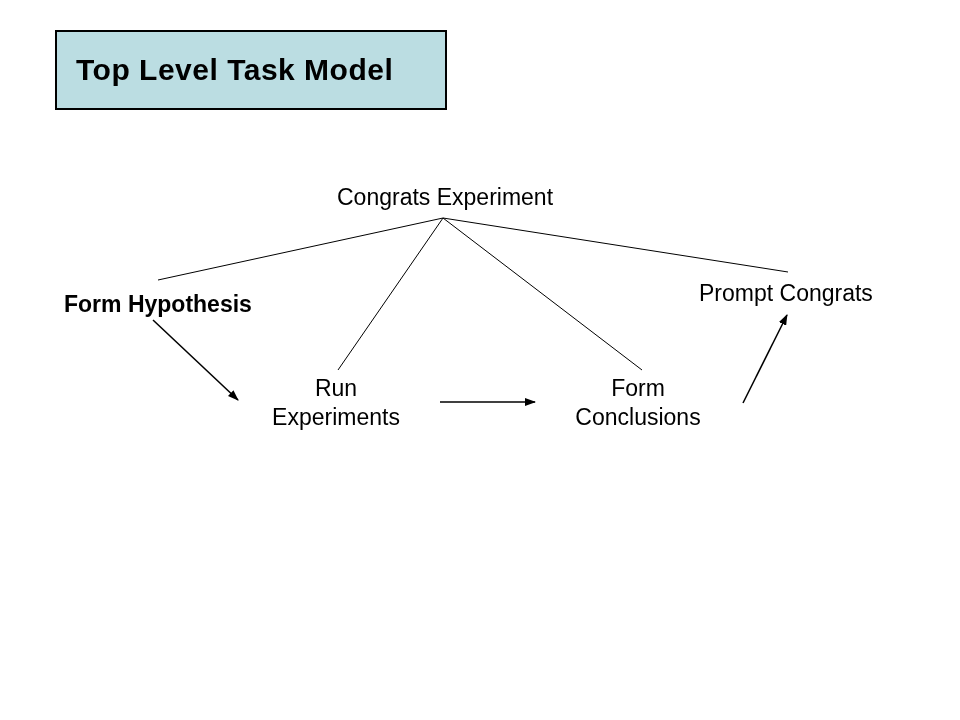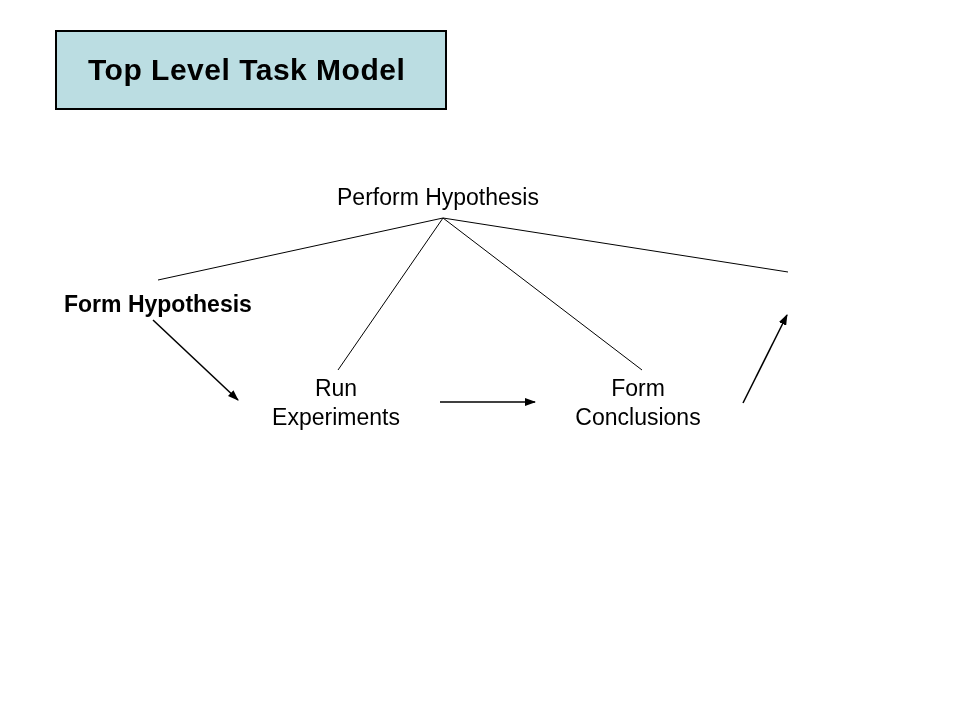--- a/index.html
+++ b/index.html
@@ -21,21 +21,21 @@
   .title-box {
     position: absolute;
     left: 55px; top: 30px;
     width: 388px; height: 76px;
     background: var(--title-fill);
     border: 2px solid var(--title-border);
     display: flex;
     align-items: center;
   }
   .title-text {
-    padding-left: 31px;
+    padding-left: 19px;
     font-size: 30px;
     font-weight: bold;
     letter-spacing: 0.5px;
     white-space: nowrap;
   }
   .node {
     position: absolute;
     font-size: 23px;
     line-height: 29px;
     white-space: pre-line;
@@ -72,24 +72,25 @@
     <line x1="443" y1="218" x2="158" y2="280" stroke="#000" stroke-width="1"></line>
     <line x1="443" y1="218" x2="338" y2="370" stroke="#000" stroke-width="1"></line>
     <line x1="443" y1="218" x2="642" y2="370" stroke="#000" stroke-width="1"></line>
     <line x1="443" y1="218" x2="788" y2="272" stroke="#000" stroke-width="1"></line>
 
     <line x1="153" y1="320" x2="238" y2="400" stroke="#000" stroke-width="1.5" marker-end="url(#arrowhead)"></line>
     <line x1="440" y1="402" x2="535" y2="402" stroke="#000" stroke-width="1.5" marker-end="url(#arrowhead)"></line>
     <line x1="743" y1="403" x2="787" y2="315" stroke="#000" stroke-width="1.5" marker-end="url(#arrowhead)"></line>
   </svg>
 
-  <div class="node" id="node-perform">Perform Hypothesis</div>
+  <div class="node" id="node-perform">Congrats Experiment</div>
 
   <div class="node" id="node-hypo">Form Hypothesis</div>
 
   <div class="node centered" id="node-concl">Form
 Conclusions</div>
 
   <div class="node centered" id="node-run">Run
 Experiments</div>
 
+  <div class="node" id="node-congrats">Prompt Congrats</div>
 
 </div>
 
 </body></html>

